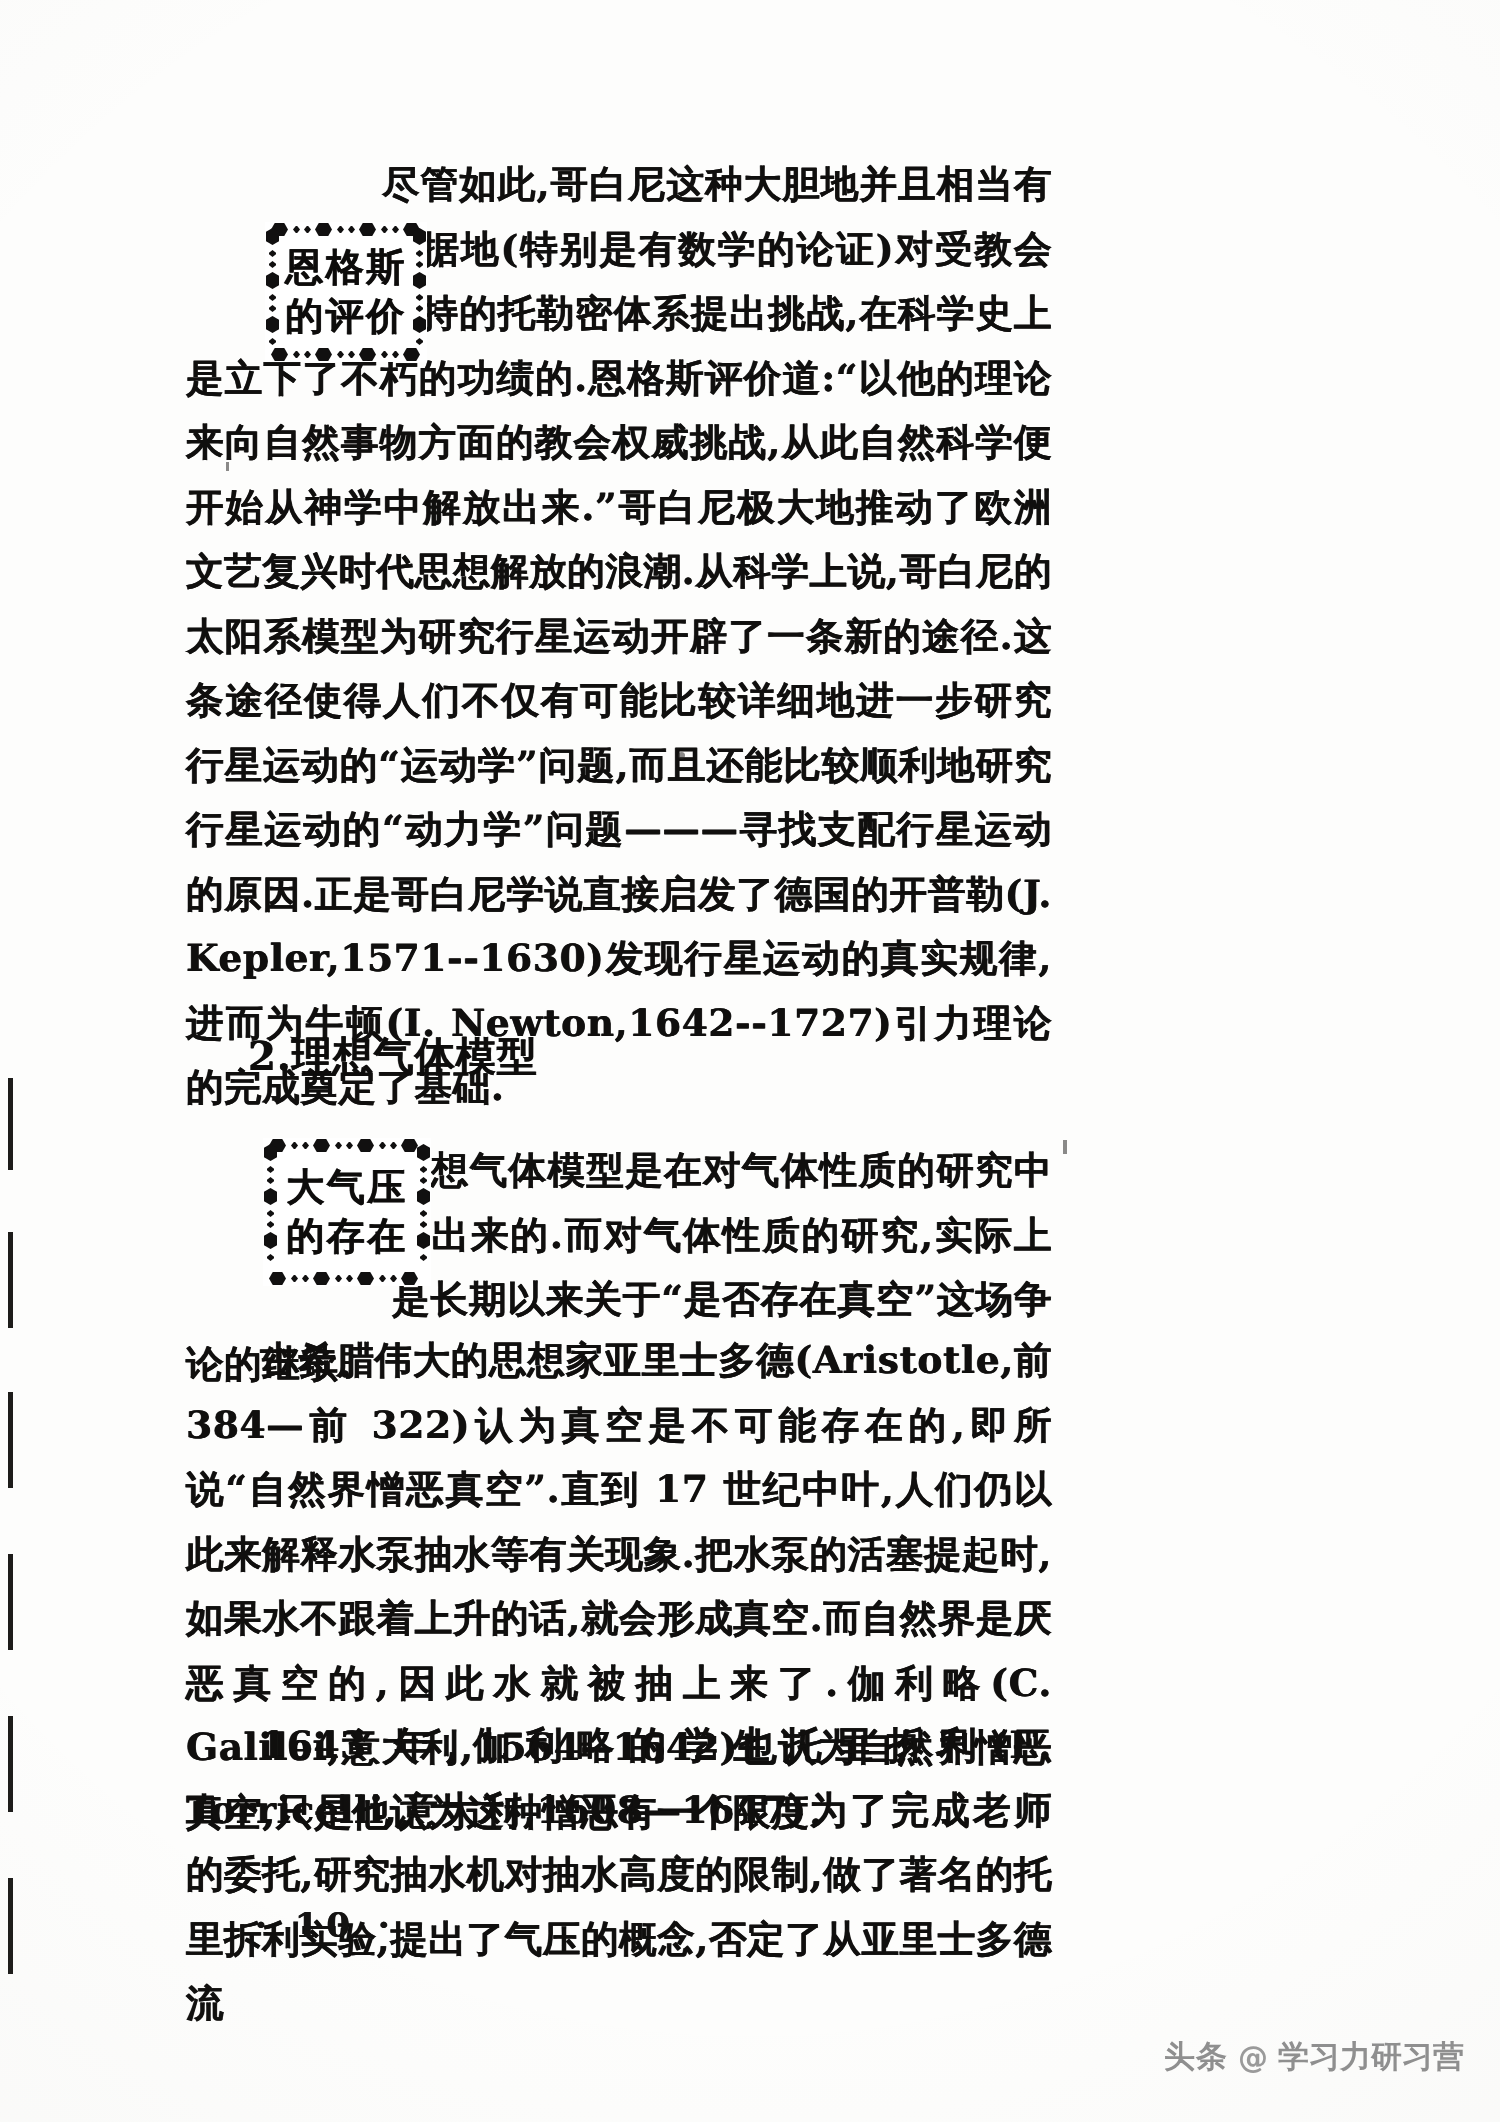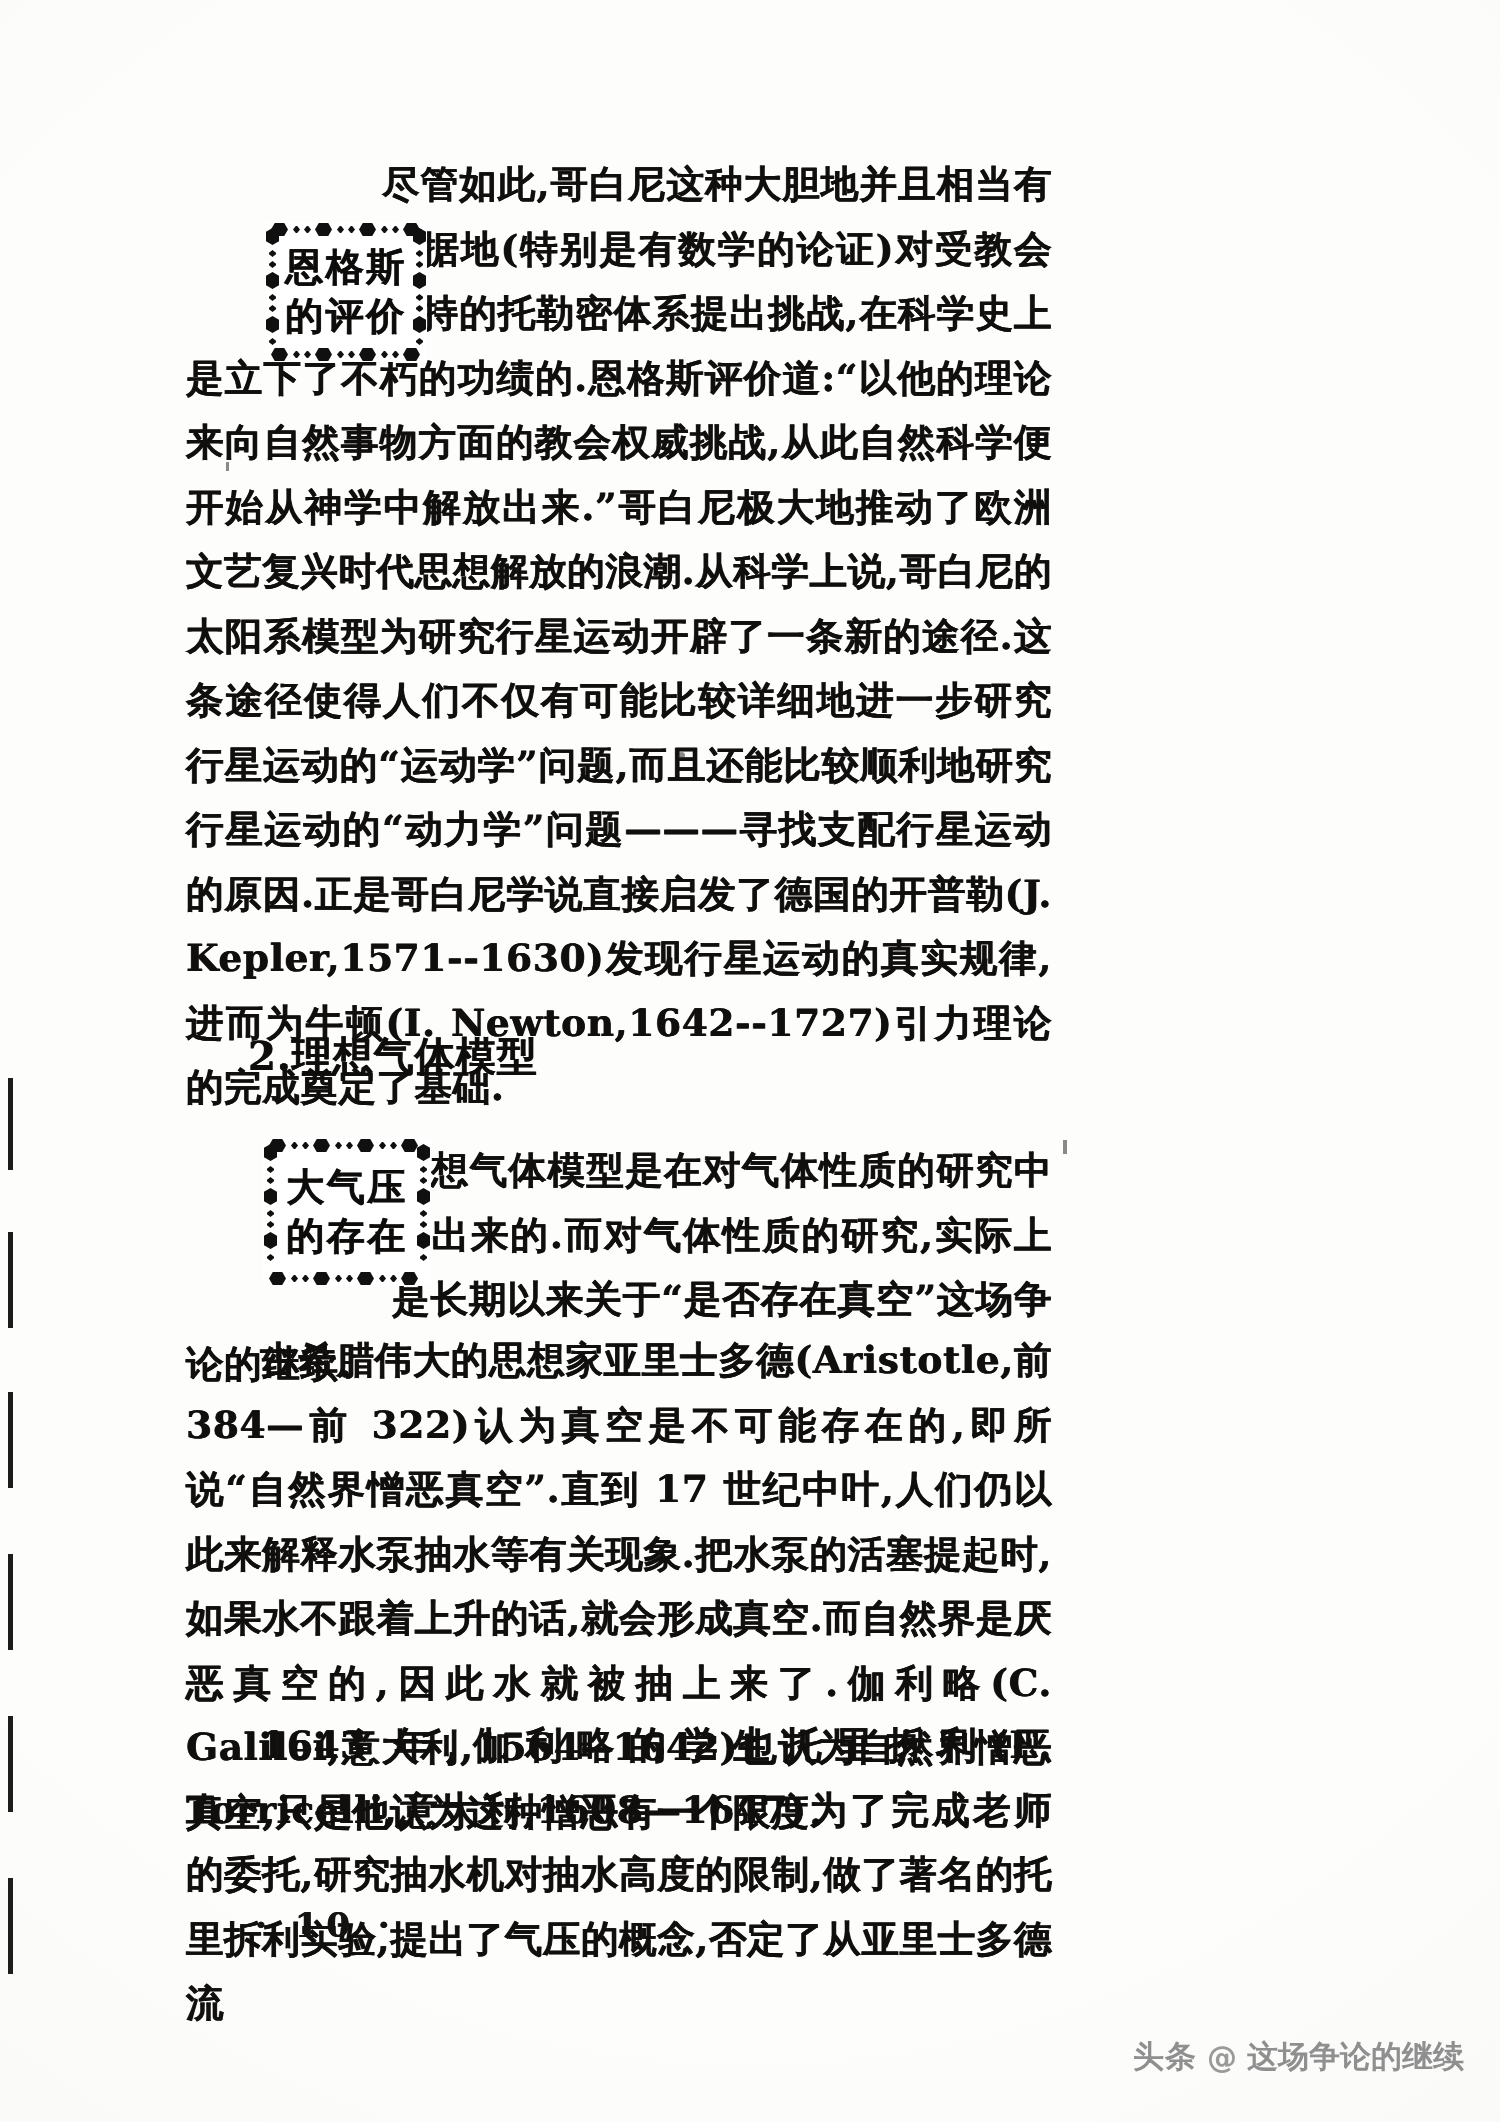--- a/index.html
+++ b/index.html
@@ -340,21 +340,21 @@
 
   <div class="text-col" style="top:1713px;">
     <p class="para indent inky">1643 年,伽利略的学生托里拆利(E. Torricelli,意大利,1608—1647)为了完成老师的委托,研究抽水机对抽水高度的限制,做了著名的托里拆利实验,提出了气压的概念,否定了从亚里士多德流</p>
   </div>
 
   <div class="folio inky" style="left:255px; top:1905px;">· 10 ·</div>
 
   <div class="watermark">
     <span class="wm-logo">头条</span>
     <span class="wm-at">@</span>
-    <span>这场争论的继续</span>
+    <span>学习力研习营</span>
   </div>
 
   <div class="scan-speck" style="left:678px; top:752px; width:7px;  height:7px;  border-radius:50%;"></div>
   <div class="scan-speck" style="left:1063px;top:1140px;width:4px;  height:14px;"></div>
   <div class="scan-speck" style="left:226px; top:462px; width:3px;  height:9px;"></div>
 
   <div class="scan-tint"></div>
 </div>
 
 </body></html>

